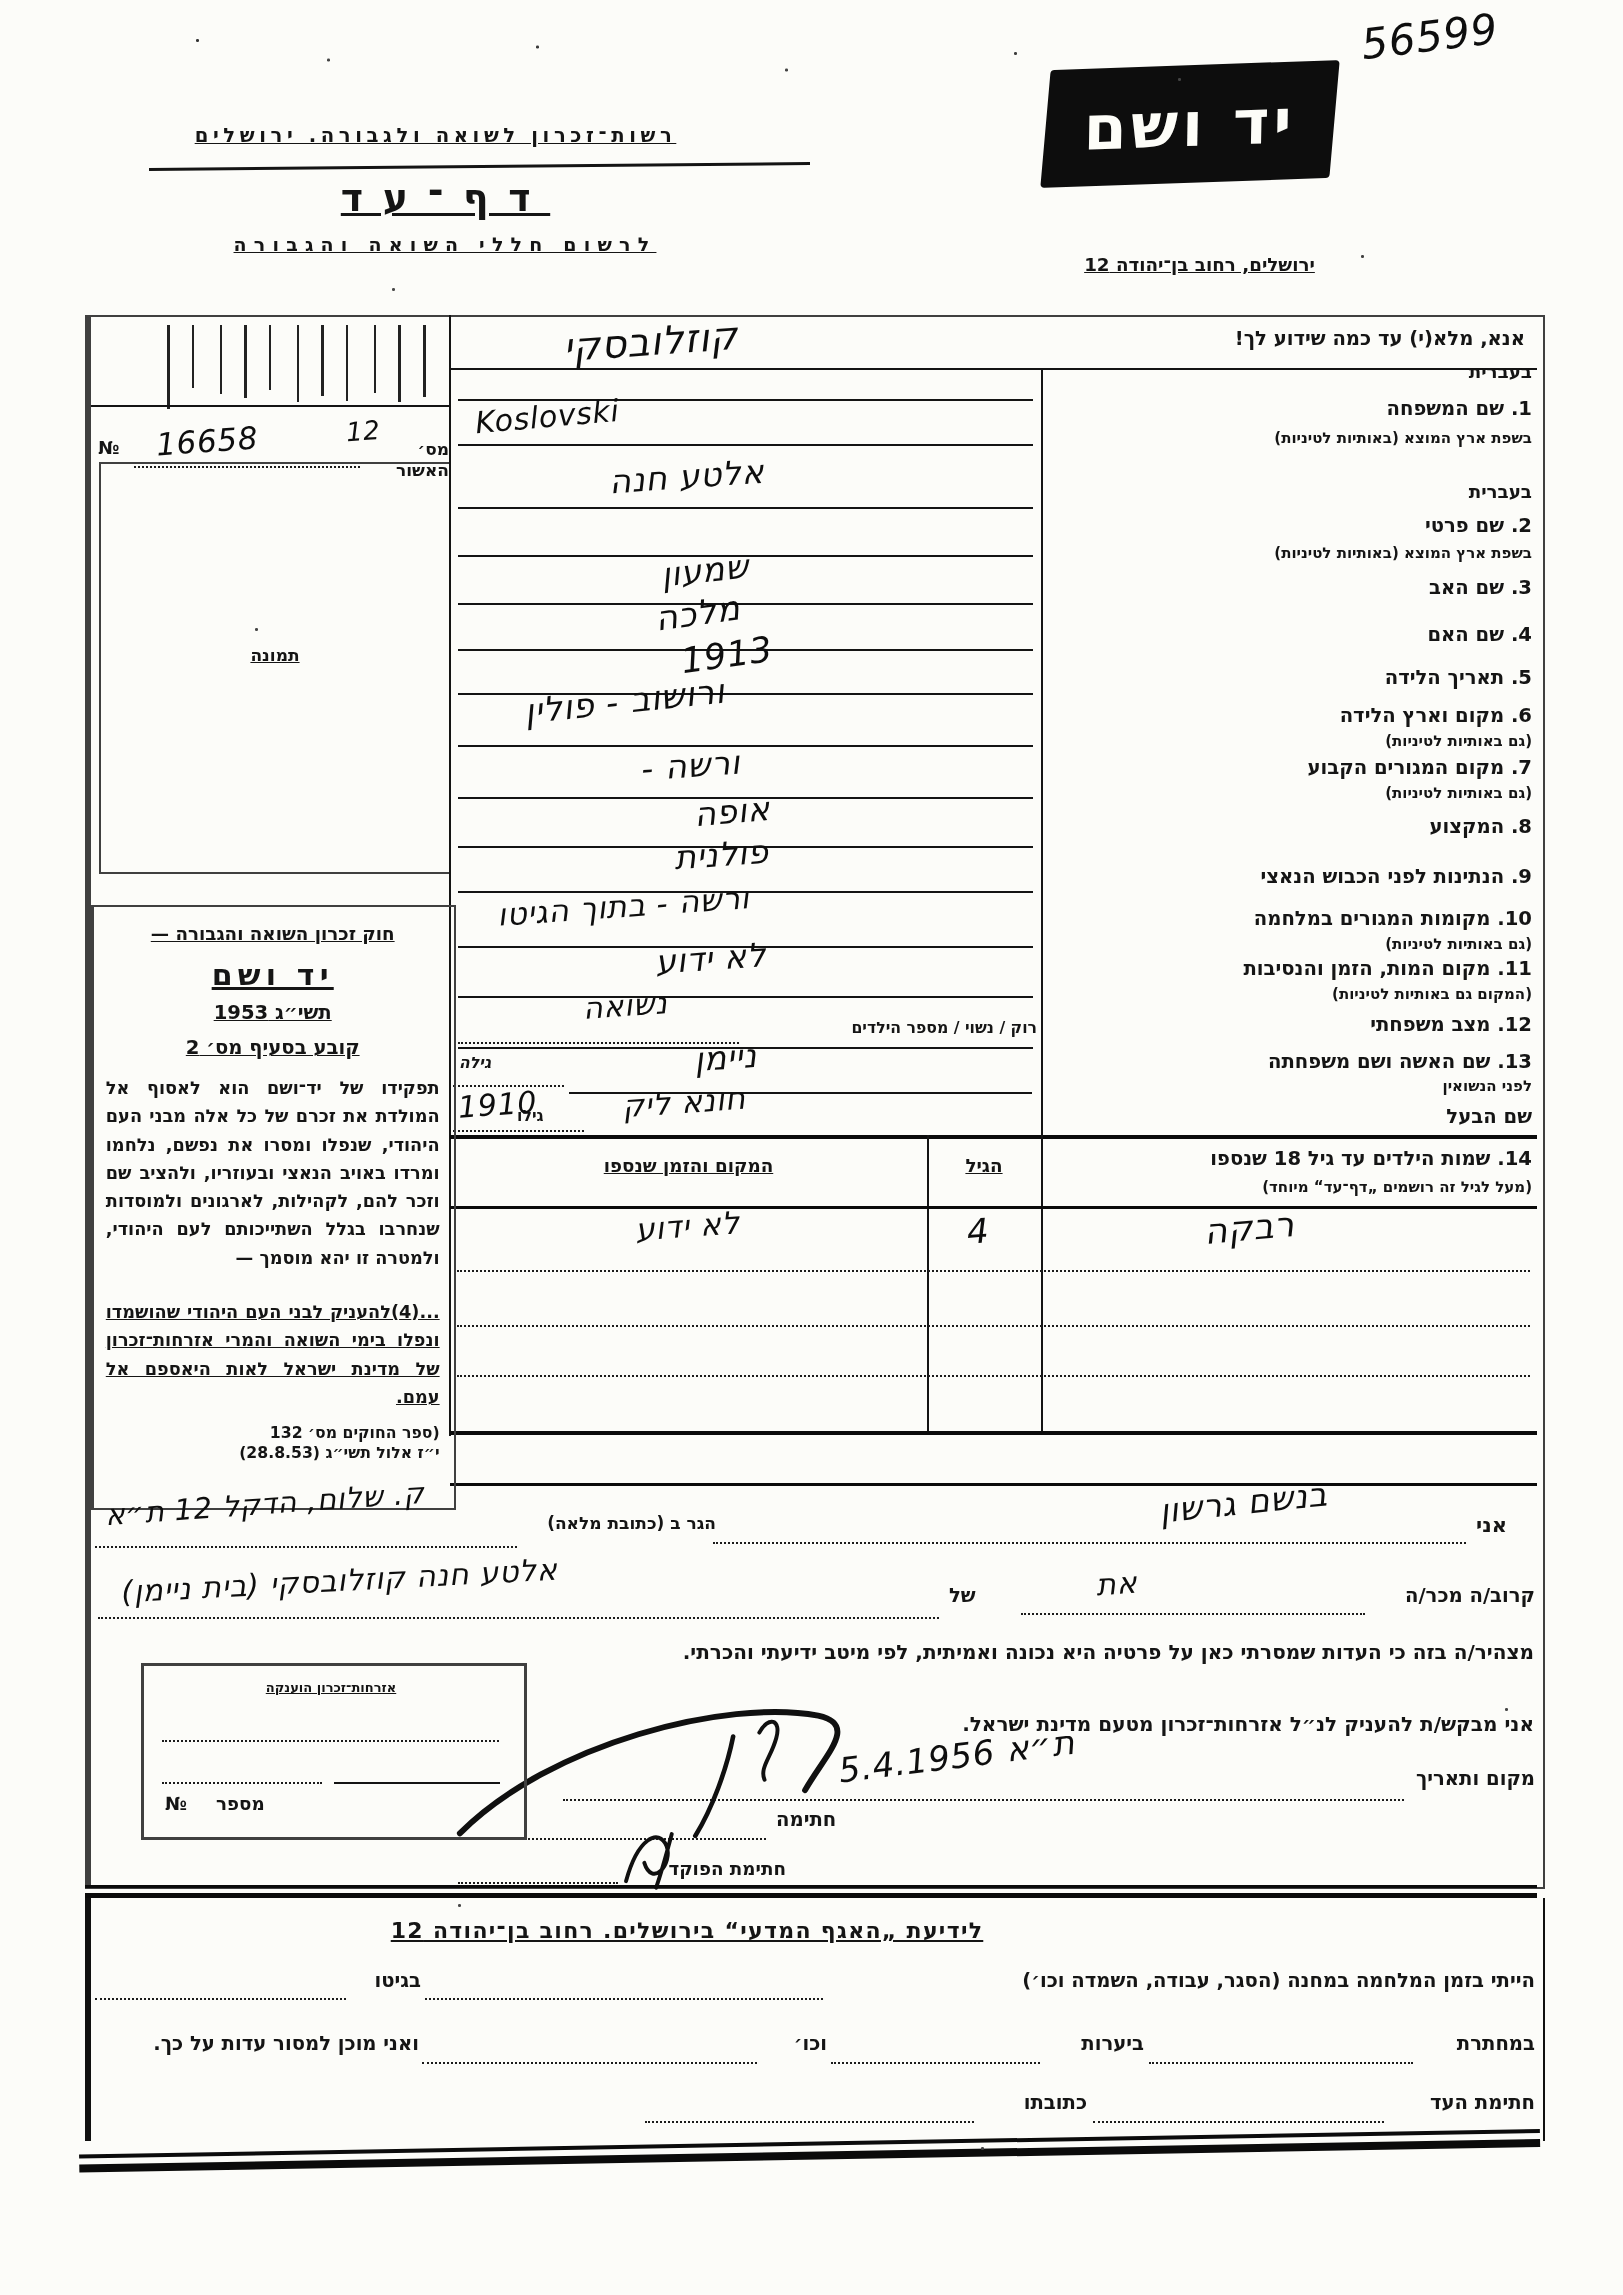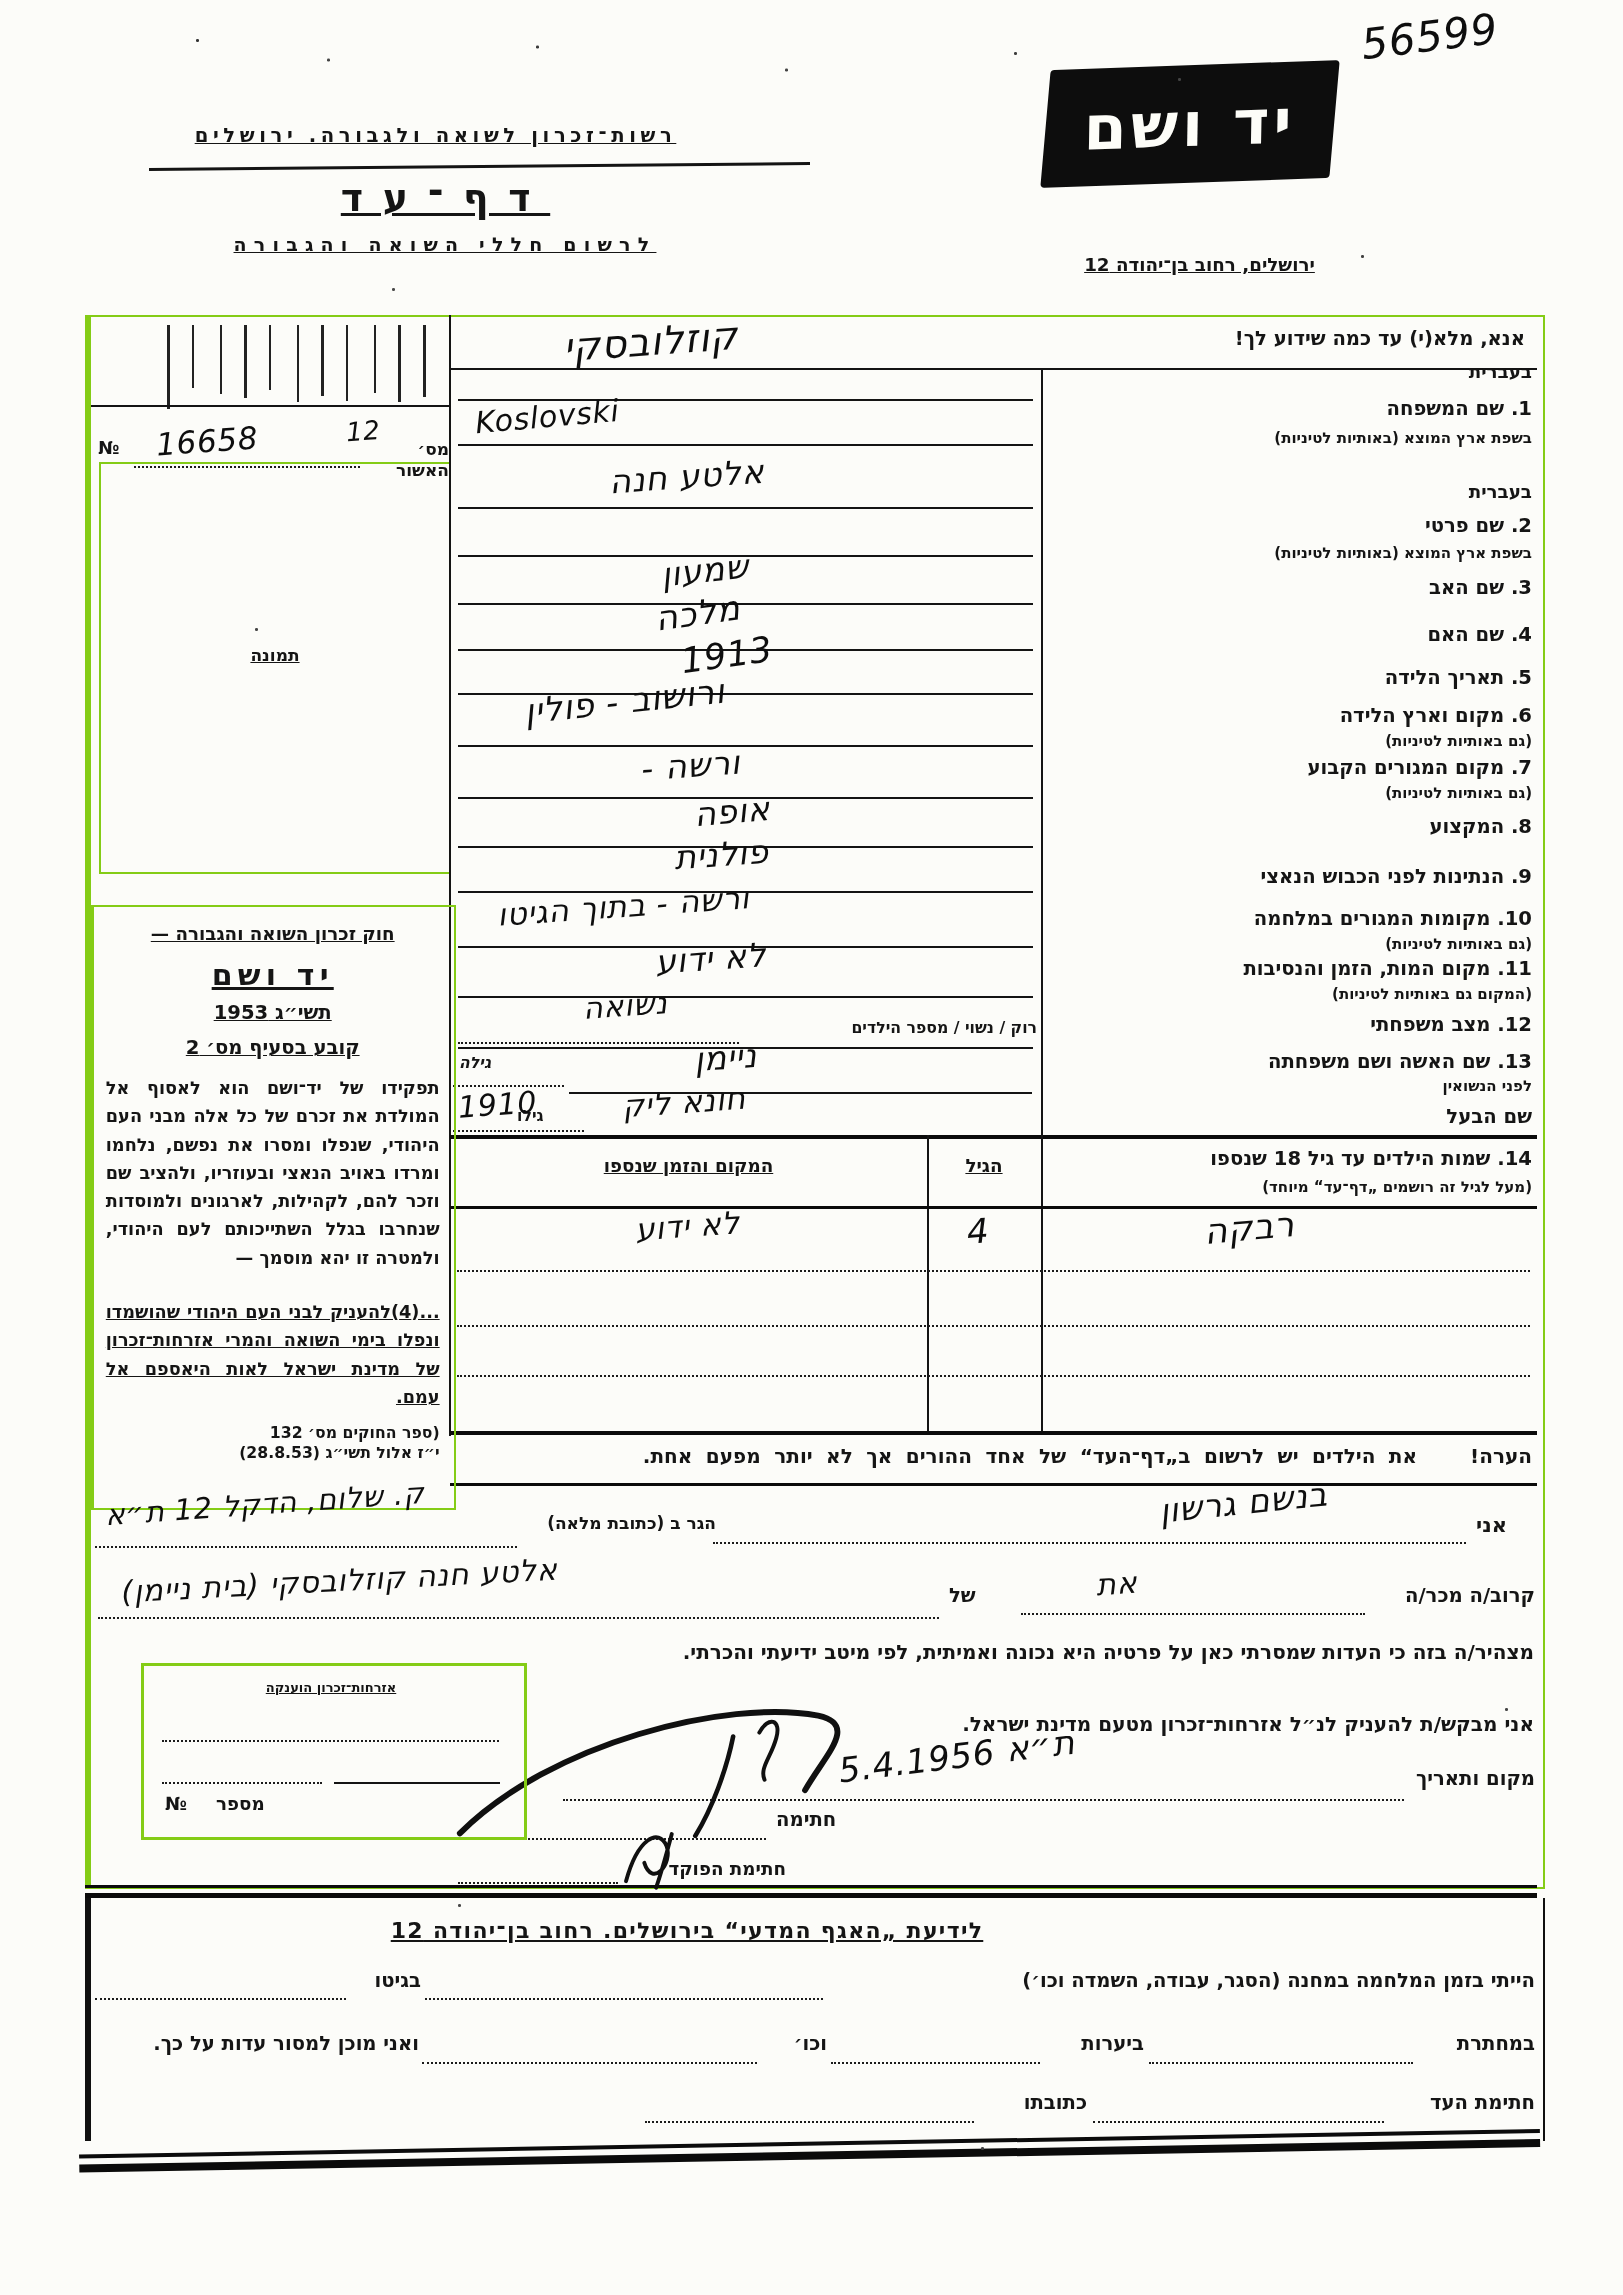--- a/index.html
+++ b/index.html
@@ -9,21 +9,21 @@
   .lbl{font-weight:bold;color:#151515;font-size:19.6px;line-height:1.25;}
   .sm{font-size:15px;}
   .ctr{text-align:center;text-decoration:underline;}
   .hw{position:absolute;font-style:italic;white-space:nowrap;color:#0e0e0e;
       transform:rotate(-4deg);letter-spacing:0.7px;}
   .ltr{direction:ltr;unicode-bidi:bidi-override;}
   .hline{position:absolute;background:#141414;height:2px;}
   .thick{position:absolute;background:#0b0b0b;height:3.9px;}
   .dotted{position:absolute;height:0;border-bottom:2.6px dotted #1b1b1b;}
   .vline{position:absolute;background:#141414;width:2px;}
-  .box{position:absolute;border:2px solid #84cc16;}
+  .box{position:absolute;border:2px solid #404040;}
   .tally span{display:inline-block;width:2.6px;background:#222;margin-left:22px;vertical-align:top;}
   svg{display:block;}
 </style>
 </head>
 <body>
 
 <div id="page">
 
   <div class="hw" style="left:1361px;top:11.8px;font-size:42px;transform:rotate(-7deg);"><span class="ltr">56599</span></div>
 
@@ -136,25 +136,20 @@
   <div class="abs lbl ctr" style="left:450px;top:1155px;width:477px;font-size:18.3px;">המקום והזמן שנספו</div>
   <div class="thick" style="left:450px;top:1206px;width:1087px;height:3.3px;"></div>
   <div class="hw" style="left:1204px;top:1208px;font-size:35px;transform:rotate(-5deg);">רבקה</div>
   <div class="hw" style="left:967px;top:1211px;font-size:34px;"><span class="ltr">4</span></div>
   <div class="hw" style="left:635px;top:1208px;font-size:31px;">לא ידוע</div>
   <div class="dotted" style="left:457px;top:1270px;width:1073px;"></div>
   <div class="dotted" style="left:457px;top:1325px;width:1073px;"></div>
   <div class="dotted" style="left:457px;top:1375px;width:1073px;"></div>
   <div class="thick" style="left:450px;top:1431px;width:1087px;"></div>
 
-  <div class="abs lbl" style="left:203px;top:1444px;width:1329px;font-size:20px;word-spacing:6.5px;">
-    <b>הערה!</b>
-    <span style="display:inline-block;width:26px;"></span>
-    <span>את הילדים יש לרשום ב„דף־העד“ של אחד ההורים אך לא יותר מפעם אחת.</span>
-  </div>
   <div class="thick" style="left:450px;top:1483px;width:1087px;height:3.3px;"></div>
 
   <div class="box" style="left:89px;top:905px;width:360px;height:601px;border-left-width:5.2px;padding:0;">
     <div style="padding:15.7px 14.4px 6.5px 11.8px;">
       <div class="lbl ctr" style="font-size:18.3px;">חוק זכרון השואה והגבורה —</div>
       <div class="lbl ctr" style="font-size:30px;letter-spacing:5.2px;margin-top:10.5px;">יד ושם</div>
       <div class="lbl ctr" style="font-size:19.6px;margin-top:7.9px;">תשי״ג 1953</div>
       <div class="lbl ctr" style="font-size:19.6px;margin-top:10.5px;">קובע בסעיף מס׳ 2</div>
       <div class="lbl" style="font-size:17.7px;line-height:1.6;text-align:justify;margin-top:13px;">תפקידו של יד־ושם הוא לאסוף אל המולדת את זכרם של כל אלה מבני העם היהודי, שנפלו ומסרו את נפשם, נלחמו ומרדו באויב הנאצי ובעוזריו, ולהציב שם וזכר להם, לקהילות, לארגונים ולמוסדות שנחרבו בגלל השתייכותם לעם היהודי, ולמטרה זו יהא מוסמך —</div>
       <div class="lbl" style="font-size:17.7px;line-height:1.6;text-align:justify;margin-top:26px;text-decoration:underline;">...(4)להעניק לבני העם היהודי שהושמדו ונפלו בימי השואה והמרי אזרחות־זכרון של מדינת ישראל לאות היאספם אל עמם.</div>

